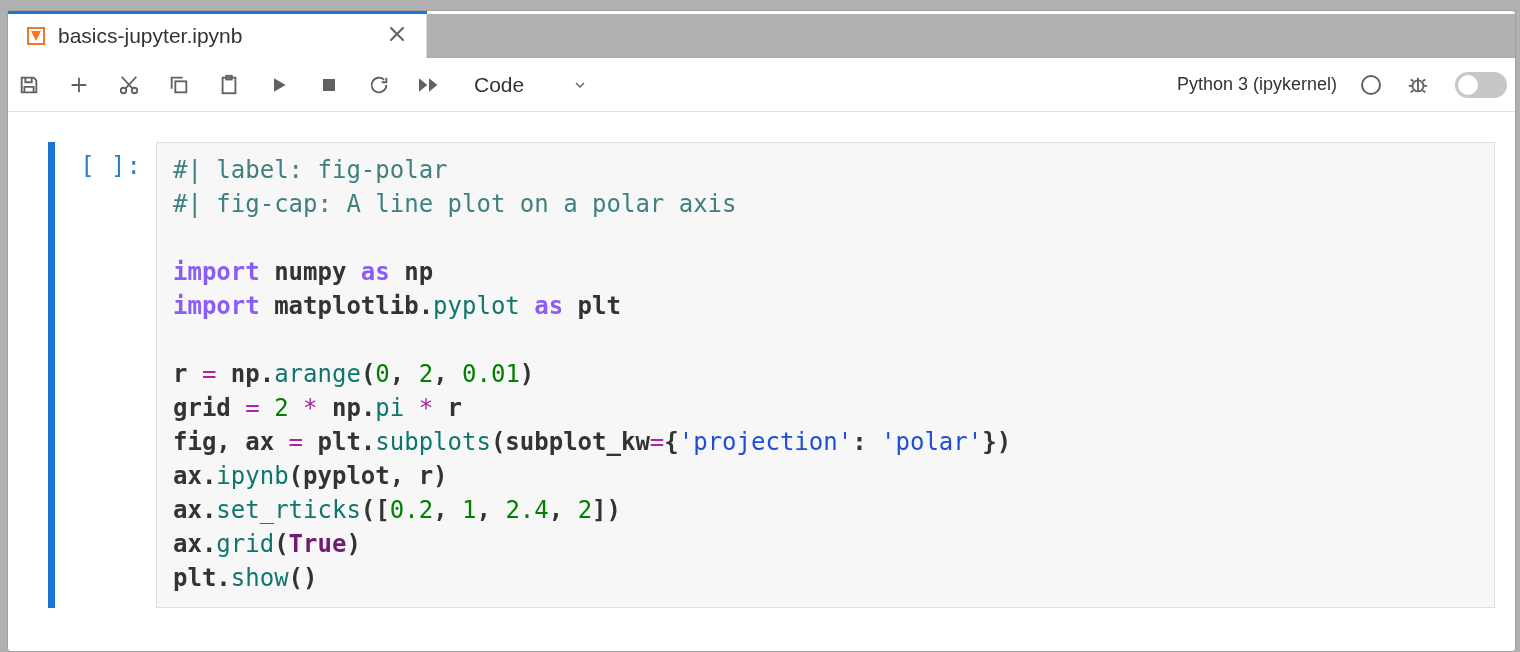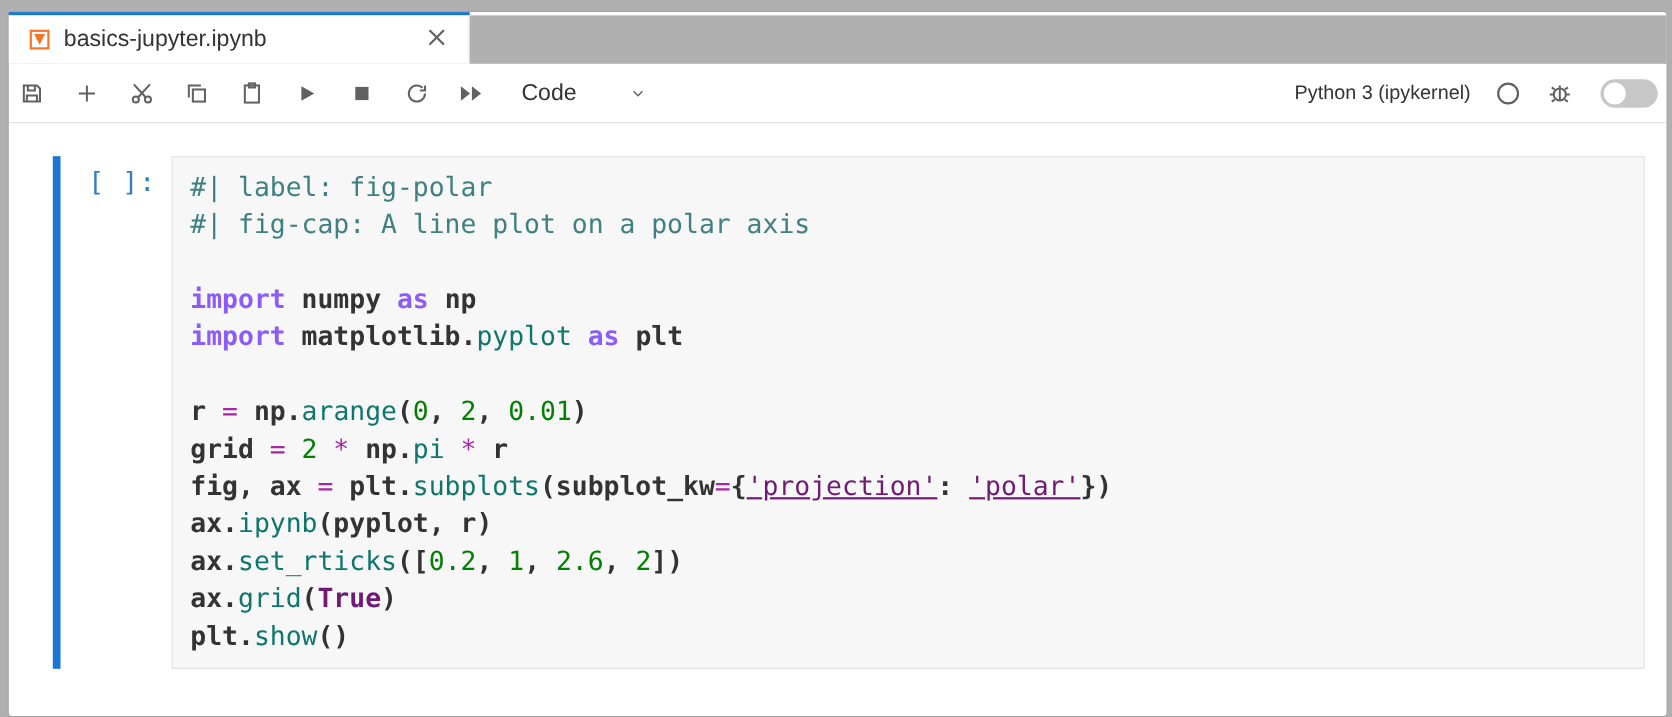--- a/index.html
+++ b/index.html
@@ -151,21 +151,21 @@
     white-space: pre;
     color: #333;
     margin-right: 10px;
   }
   .tok-comment { color: #408080; }
   .tok-keyword { color: #8b5cf6; font-weight: bold; }
   .tok-name    { color: #333; font-weight: bold; }
   .tok-attr    { color: #0f766e; }
   .tok-op      { color: #a626a4; }
   .tok-num     { color: #008000; }
-  .tok-str     { color: #701a75; text-decoration: underline; }
+  .tok-str     { color: #1d4ed8; }
   .tok-builtin { color: #701a75; font-weight: bold; }
 </style>
 </head>
 <body>
 
 <div class="app">
   <div style="display:flex;flex-direction:column;">
     <div class="blue-top"></div>
     <div class="tab-strip">
       <div class="tab">
@@ -262,18 +262,18 @@
       <div class="code-area" id="code-area"><span class="tok-comment">#| label: fig-polar</span>
 <span class="tok-comment">#| fig-cap: A line plot on a polar axis</span>
 
 <span class="tok-keyword">import</span><span class="tok-name"> numpy </span><span class="tok-keyword">as</span><span class="tok-name"> np</span>
 <span class="tok-keyword">import</span><span class="tok-name"> matplotlib</span><span class="tok-name">.</span><span class="tok-attr">pyplot</span><span class="tok-name"> </span><span class="tok-keyword">as</span><span class="tok-name"> plt</span>
 
 <span class="tok-name">r </span><span class="tok-op">=</span><span class="tok-name"> np</span><span class="tok-name">.</span><span class="tok-attr">arange</span><span class="tok-name">(</span><span class="tok-num">0</span><span class="tok-name">, </span><span class="tok-num">2</span><span class="tok-name">, </span><span class="tok-num">0.01</span><span class="tok-name">)</span>
 <span class="tok-name">grid </span><span class="tok-op">=</span><span class="tok-name"> </span><span class="tok-num">2</span><span class="tok-name"> </span><span class="tok-op">*</span><span class="tok-name"> np</span><span class="tok-name">.</span><span class="tok-attr">pi</span><span class="tok-name"> </span><span class="tok-op">*</span><span class="tok-name"> r</span>
 <span class="tok-name">fig, ax </span><span class="tok-op">=</span><span class="tok-name"> plt</span><span class="tok-name">.</span><span class="tok-attr">subplots</span><span class="tok-name">(subplot_kw</span><span class="tok-op">=</span><span class="tok-name">{</span><span class="tok-str">'projection'</span><span class="tok-name">: </span><span class="tok-str">'polar'</span><span class="tok-name">})</span>
 <span class="tok-name">ax</span><span class="tok-name">.</span><span class="tok-attr">ipynb</span><span class="tok-name">(pyplot, r)</span>
-<span class="tok-name">ax</span><span class="tok-name">.</span><span class="tok-attr">set_rticks</span><span class="tok-name">([</span><span class="tok-num">0.2</span><span class="tok-name">, </span><span class="tok-num">1</span><span class="tok-name">, </span><span class="tok-num">2.6</span><span class="tok-name">, </span><span class="tok-num">2</span><span class="tok-name">])</span>
+<span class="tok-name">ax</span><span class="tok-name">.</span><span class="tok-attr">set_rticks</span><span class="tok-name">([</span><span class="tok-num">0.2</span><span class="tok-name">, </span><span class="tok-num">1</span><span class="tok-name">, </span><span class="tok-num">2.4</span><span class="tok-name">, </span><span class="tok-num">2</span><span class="tok-name">])</span>
 <span class="tok-name">ax</span><span class="tok-name">.</span><span class="tok-attr">grid</span><span class="tok-name">(</span><span class="tok-builtin">True</span><span class="tok-name">)</span>
 <span class="tok-name">plt</span><span class="tok-name">.</span><span class="tok-attr">show</span><span class="tok-name">()</span></div>
     </div>
   </div>
 </div>
 
 </body></html>

